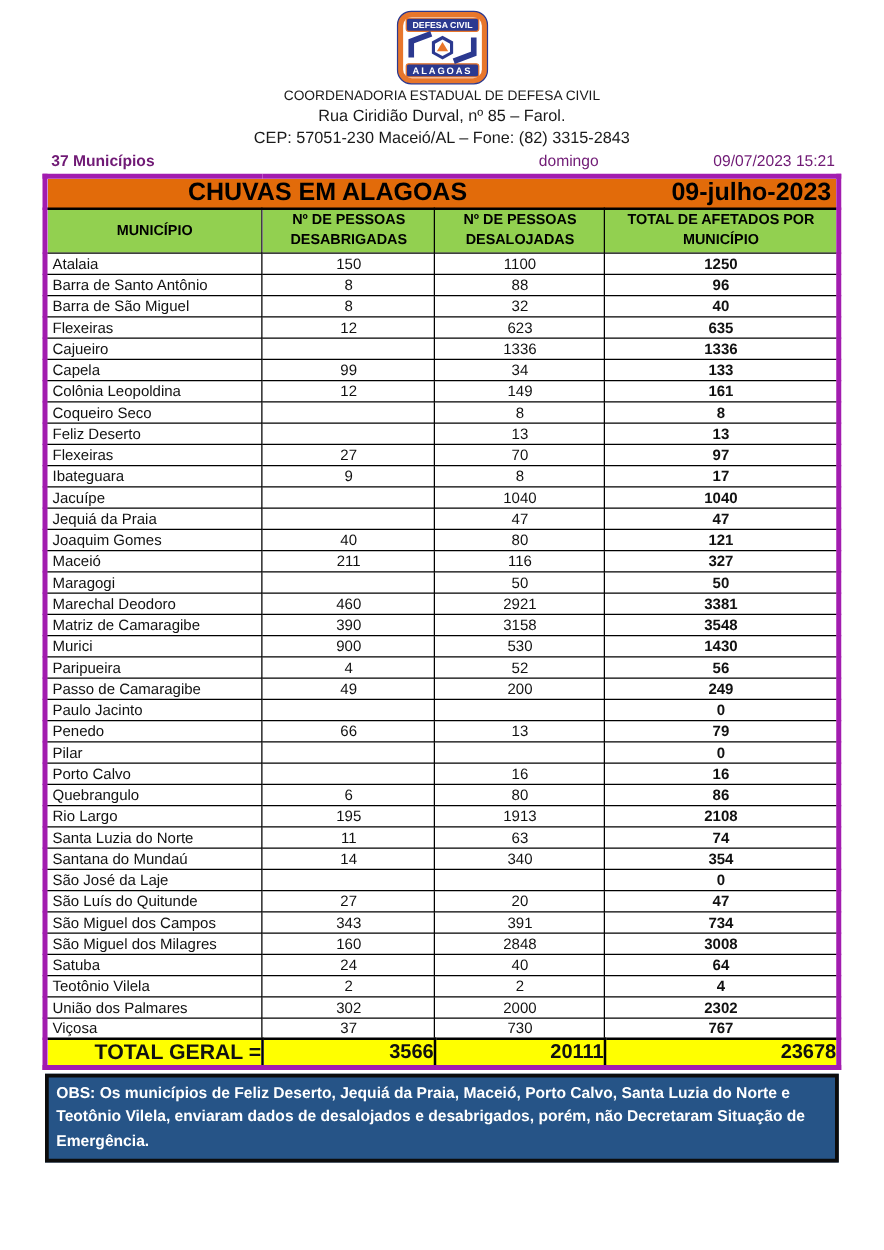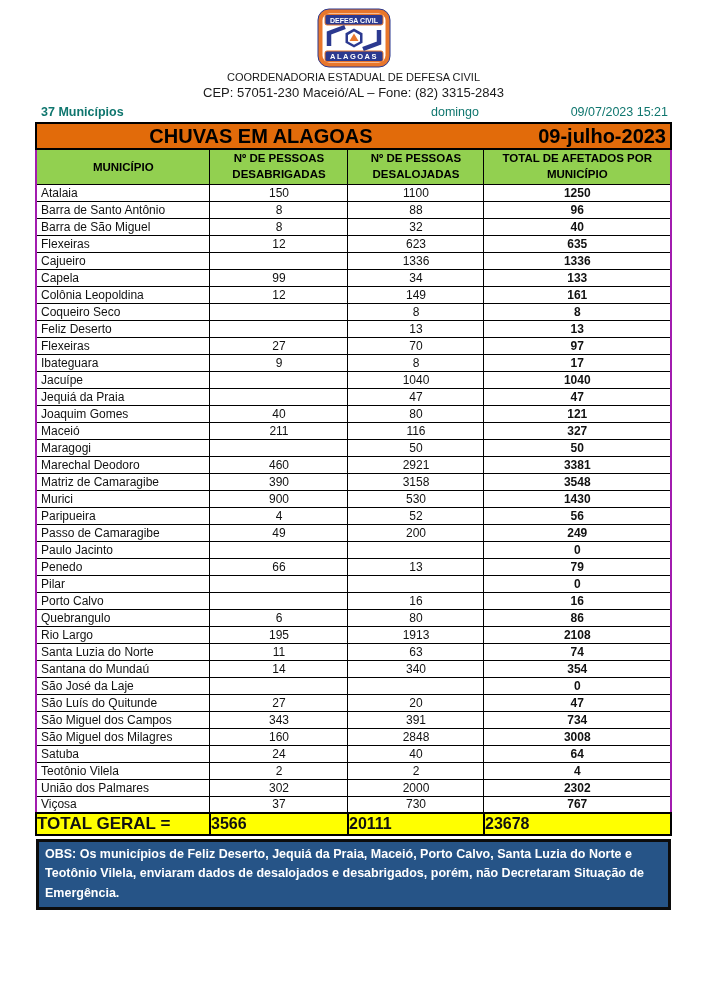--- a/index.html
+++ b/index.html
@@ -11,30 +11,30 @@
     overflow: hidden;
   }
   .sheet { position: relative; width: 707px; height: 1000px; background: #fff; }
 
   
   .top { padding-top: 8px; text-align: center; }
   .logo-svg { display: block; margin: 0 auto; }
   .org-line1 { font-size: 11px; margin-top: 3px; color: #1a1a1a; }
   .org-line2, .org-line3 { font-size: 13px; margin-top: 2px; color: #1a1a1a; }
 
-  .info-row { position: relative; width: 635px; margin: 5px auto 1px; height: 16px; font-size: 12.5px; color: #0f766e; }
+  .info-row { position: relative; width: 635px; margin: 5px auto 1px; height: 16px; font-size: 12.5px; color: #701a75; }
   .muni-count { position: absolute; left: 5px; top: 0; font-weight: bold; }
   .weekday   { position: absolute; left: 395px; top: 0; }
   .timestamp { position: absolute; right: 3px; top: 0; }
 
   
   table.report {
     width: 635px; margin: 0 auto;
     border-collapse: collapse; table-layout: fixed;
-    border: 2px solid #a21caf;
+    border: 4px solid #a21caf;
   }
   table.report td, table.report th { border: 1px solid #000; overflow: hidden; white-space: nowrap; }
 
   tr.banner-row td {
     background: var(--banner-orange); height: 26px; border: 2px solid #000; padding: 0;
   }
   .banner-flex { display: flex; align-items: center; width: 100%; }
   .banner-title { flex: 0 0 448px; text-align: center; font-size: 20px; font-weight: bold; color: #000; }
   .banner-date  { flex: 1 1 auto; text-align: right; padding-right: 4px; font-size: 20px; font-weight: bold; color: #000; }
 
@@ -44,21 +44,21 @@
   }
   .hl { display: block; line-height: 1.35; }
 
   tbody.data td { height: 17px; font-size: 12px; background: #fff; }
   td.c-name  { text-align: left; padding-left: 4px; }
   td.c-num   { text-align: center; }
   td.c-total { text-align: center; font-weight: bold; }
 
   tr.total-row td {
     background: var(--total-yellow); height: 21px;
-    font-weight: bold; text-align: left; font-size: 16px; border: 2px solid #000;
+    font-weight: bold; text-align: right; font-size: 16px; border: 2px solid #000;
   }
   tr.total-row td.total-label { font-size: 17px; }
 
   
   .obs-box {
     width: 635px; margin: 3px auto 0;
     background: var(--obs-blue);
     border: 3px solid #0c0c0c;
     color: #ffffff; font-weight: bold; font-size: 12.5px; line-height: 1.55;
     padding: 3px 6px 4px;
@@ -77,20 +77,21 @@
       <text x="37" y="14.5" text-anchor="middle" font-size="7" font-weight="bold" fill="#ffffff" font-family="Liberation Sans, sans-serif">DEFESA CIVIL</text>
       <rect x="8" y="43" width="58" height="10.5" rx="2" fill="#2B3990" stroke="#E8762B" stroke-width="1"></rect>
       <text x="37" y="51" text-anchor="middle" font-size="7.5" font-weight="bold" letter-spacing="1.5" fill="#ffffff" font-family="Liberation Sans, sans-serif">ALAGOAS</text>
       <path d="M12 38 L12 25 L28 19" fill="none" stroke="#2B3990" stroke-width="4.5"></path>
       <path d="M62 22 L62 35 L46 41" fill="none" stroke="#2B3990" stroke-width="4.5"></path>
       <polygon points="37,20.5 45.5,25.2 45.5,34.8 37,39.5 28.5,34.8 28.5,25.2" fill="#2B3990"></polygon>
       <polygon points="37,23.5 43,27 43,33.5 37,36.8 31,33.5 31,27" fill="#ffffff"></polygon>
       <polygon points="37,25.5 41.5,33 32.5,33" fill="#E8762B"></polygon>
     </svg>
     <div class="org-line1">COORDENADORIA ESTADUAL DE DEFESA CIVIL</div>
+    <div class="org-line2">Rua Ciridião Durval, nº 85 – Farol.</div>
     <div class="org-line3">CEP: 57051-230 Maceió/AL – Fone: (82) 3315-2843</div>
   </div>
 
   <div class="info-row">
     <span class="muni-count">37 Municípios</span>
     <span class="weekday">domingo</span>
     <span class="timestamp">09/07/2023 15:21</span>
   </div>
 
   <table class="report">

